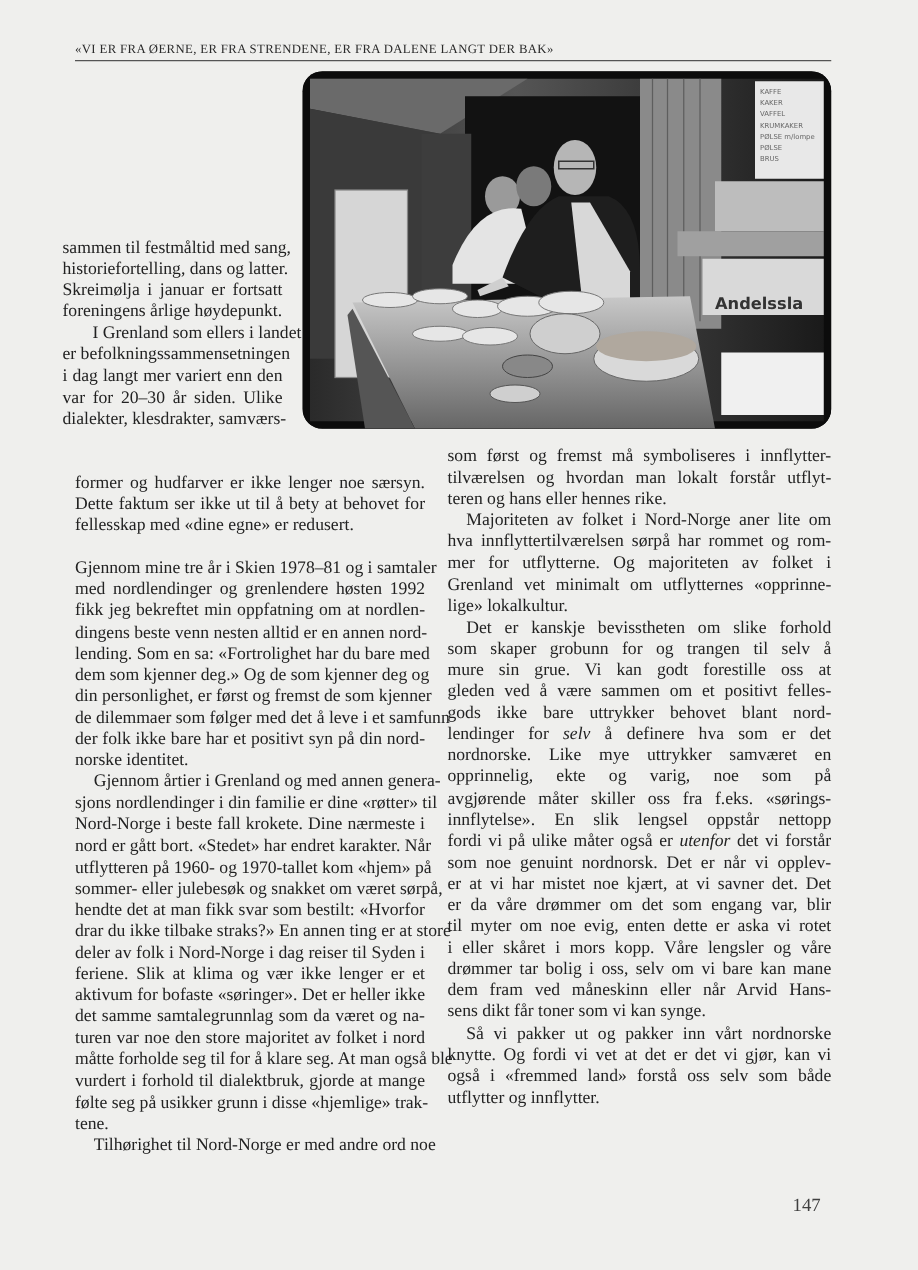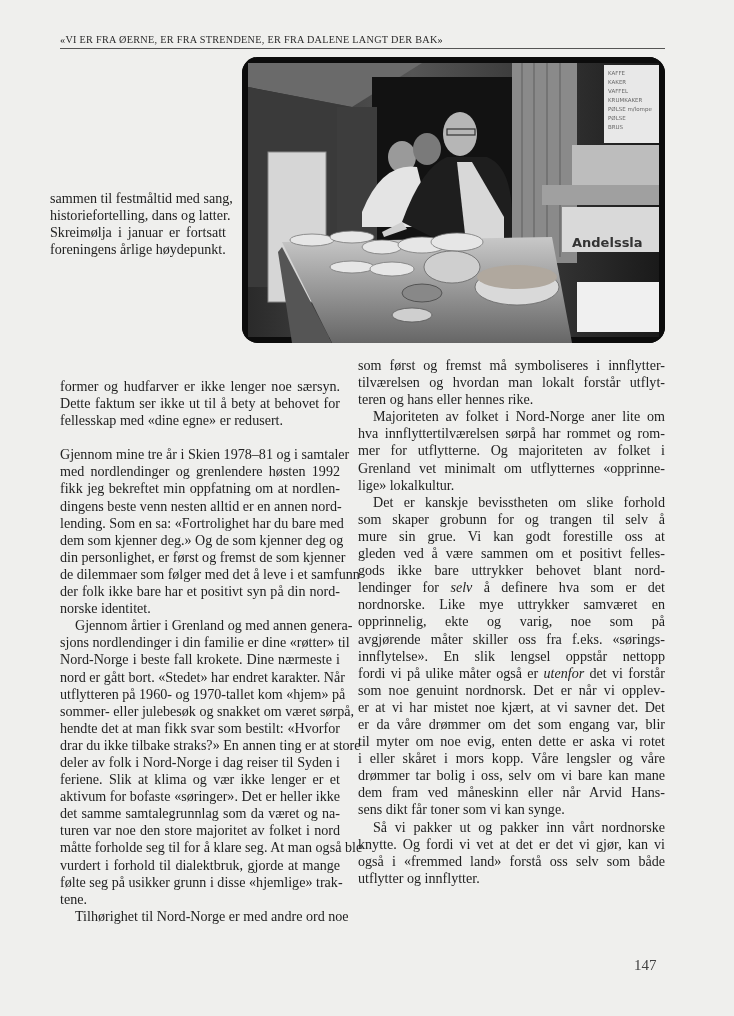--- a/index.html
+++ b/index.html
@@ -136,20 +136,27 @@
     <ellipse cx="170" cy="258" rx="20" ry="7" fill="#cfcfcf" stroke="#555" stroke-width="0.8"></ellipse>
   </svg>
 </div>
 
 <div class="col" id="col-left-top">
   <p>
     <span class="l">sammen til festmåltid med sang,</span>
     <span class="l">historiefortelling, dans og latter.</span>
     <span class="l">Skreimølja i januar er fortsatt</span>
     <span class="l last">foreningens årlige høydepunkt.</span>
+  </p>
+  <p>
+    <span class="l indent" style="padding-left:9px">I Grenland som ellers i landet</span>
+    <span class="l">er befolkningssammensetningen</span>
+    <span class="l">i dag langt mer variert enn den</span>
+    <span class="l">var for 20–30 år siden. Ulike</span>
+    <span class="l">dialekter, klesdrakter, samværs-</span>
   </p>
 </div>
 
 <div class="col" id="col-left-bottom">
   <p>
     <span class="l">former og hudfarver er ikke lenger noe særsyn.</span>
     <span class="l">Dette faktum ser ikke ut til å bety at behovet for</span>
     <span class="l last">fellesskap med «dine egne» er redusert.</span>
   </p>
   <div style="height:17px"></div>

